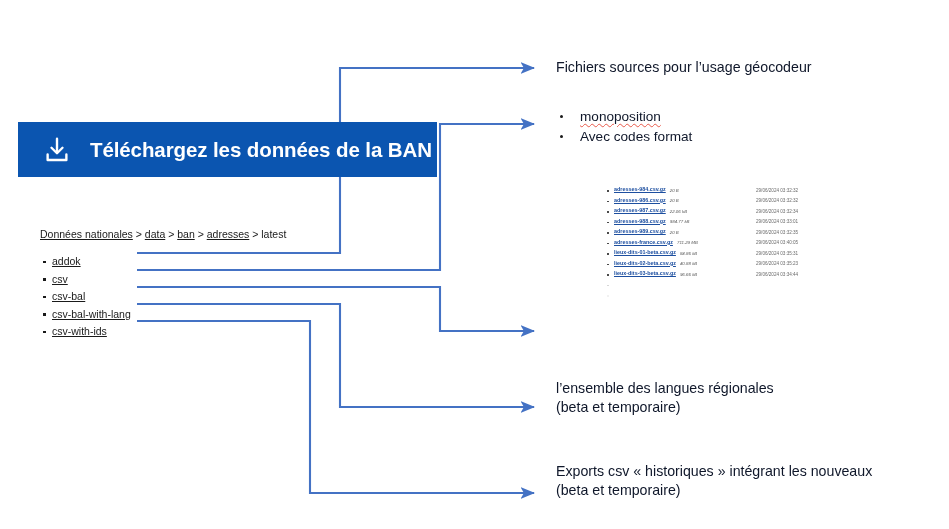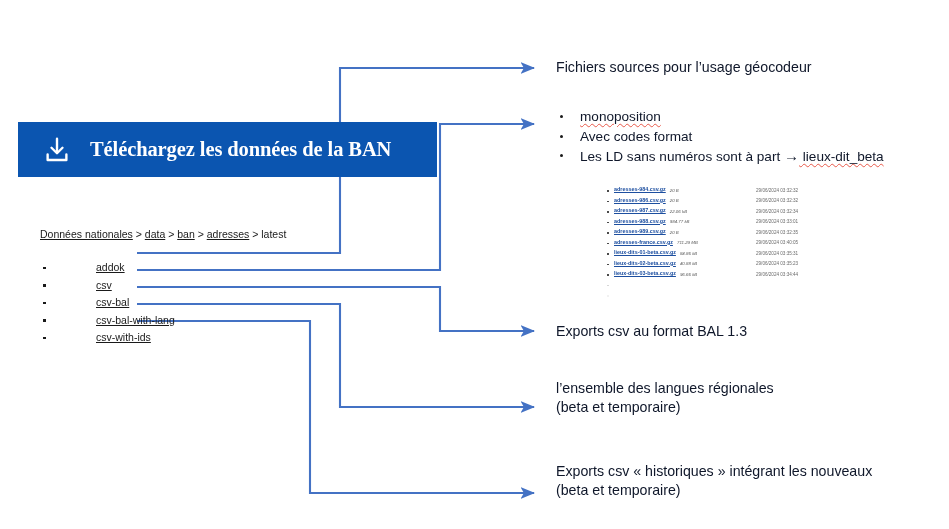--- a/index.html
+++ b/index.html
@@ -20,41 +20,40 @@
   .banner{
     position:absolute;left:18px;top:122px;width:419px;height:55px;
     background:#0B55B0;
     display:flex;align-items:center;
     box-sizing:border-box;padding-left:24px;
   }
   .banner .dl-icon{width:30px;height:30px;flex:0 0 auto;margin-right:18px;}
   .banner .btitle{
     color:#ffffff;font-weight:bold;font-size:20.5px;letter-spacing:-0.1px;
     white-space:nowrap;
-    font-family:Liberation Serif, serif;
   }
 
   
   .tree{position:absolute;left:40px;top:227px;width:300px;}
   .crumb{
     font-size:10.5px;color:#1a1a1a;white-space:nowrap;line-height:14px;
-    margin-bottom:18px;
+    margin-bottom:12px;
   }
   .crumb u{text-decoration:underline;}
   .crumb .sep{text-decoration:none;}
   .tree ul{list-style:none;margin:0;padding:0;}
   .tree li{
     font-size:10.5px;line-height:17.5px;color:#1a1a1a;
     position:relative;padding-left:12px;white-space:nowrap;
   }
   .tree li:before{
     content:"";position:absolute;left:3px;top:7.5px;
     width:2.5px;height:2.5px;background:#1a1a1a;
   }
-  .tree li span.u{text-decoration:underline;margin-left:44px;}
+  .tree li span.u{text-decoration:underline;}
 
   
   .ann{position:absolute;color:#0f172a;font-size:14.2px;line-height:19px;}
   .ann .hd{white-space:nowrap;}
   .ann ul{list-style:none;margin:3px 16px 0 0;padding:0;}
   .ann li{
     position:relative;padding-left:24px;line-height:19.5px;white-space:nowrap;
     font-size:13.6px;
   }
   .ann li:before{
@@ -141,21 +140,20 @@
   </div>
 
   <div class="ann" style="left:556px;top:58px;">
     <div class="hd">Fichiers sources pour l’usage géocodeur</div>
   </div>
 
   <div class="ann" style="left:556px;top:104px;">
     <ul>
       <li><span class="sq">monoposition</span></li>
       <li><span>Avec codes format</span></li>
-      <li><span>Les LD sans numéros sont à part </span><span class="arrow-gl">→</span><span class="sq"> lieux-dit_beta</span></li>
     </ul>
   </div>
 
   <div class="filelist">
     <div class="filerow">
         <span class="fname">adresses-984.csv.gz</span>
         <span class="fsize">20 B</span>
         <span class="ftime">29/06/2024 03:32:32</span>
       </div>
     <div class="filerow">
@@ -199,23 +197,20 @@
         <span class="ftime">29/06/2024 03:34:44</span>
       </div>
     <div class="filerow faded">
         <span class="fname">&nbsp;</span>
       </div>
     <div class="filerow faded2">
         <span class="fname">&nbsp;</span>
       </div>
   </div>
 
-  <div class="ann" style="left:556px;top:322px;">
-    <div class="hd">Exports csv au format BAL 1.3</div>
-  </div>
 
   <div class="ann" style="left:556px;top:379px;">
     <div class="hd"><span>l’ensemble des </span><span class="bold">langues régionales</span></div>
     <div class="hd">(beta et temporaire)</div>
   </div>
 
   <div class="ann" style="left:556px;top:462px;">
     <div class="hd">Exports csv « historiques » intégrant les nouveaux</div>
     <div class="hd">(beta et temporaire)</div>
   </div>

